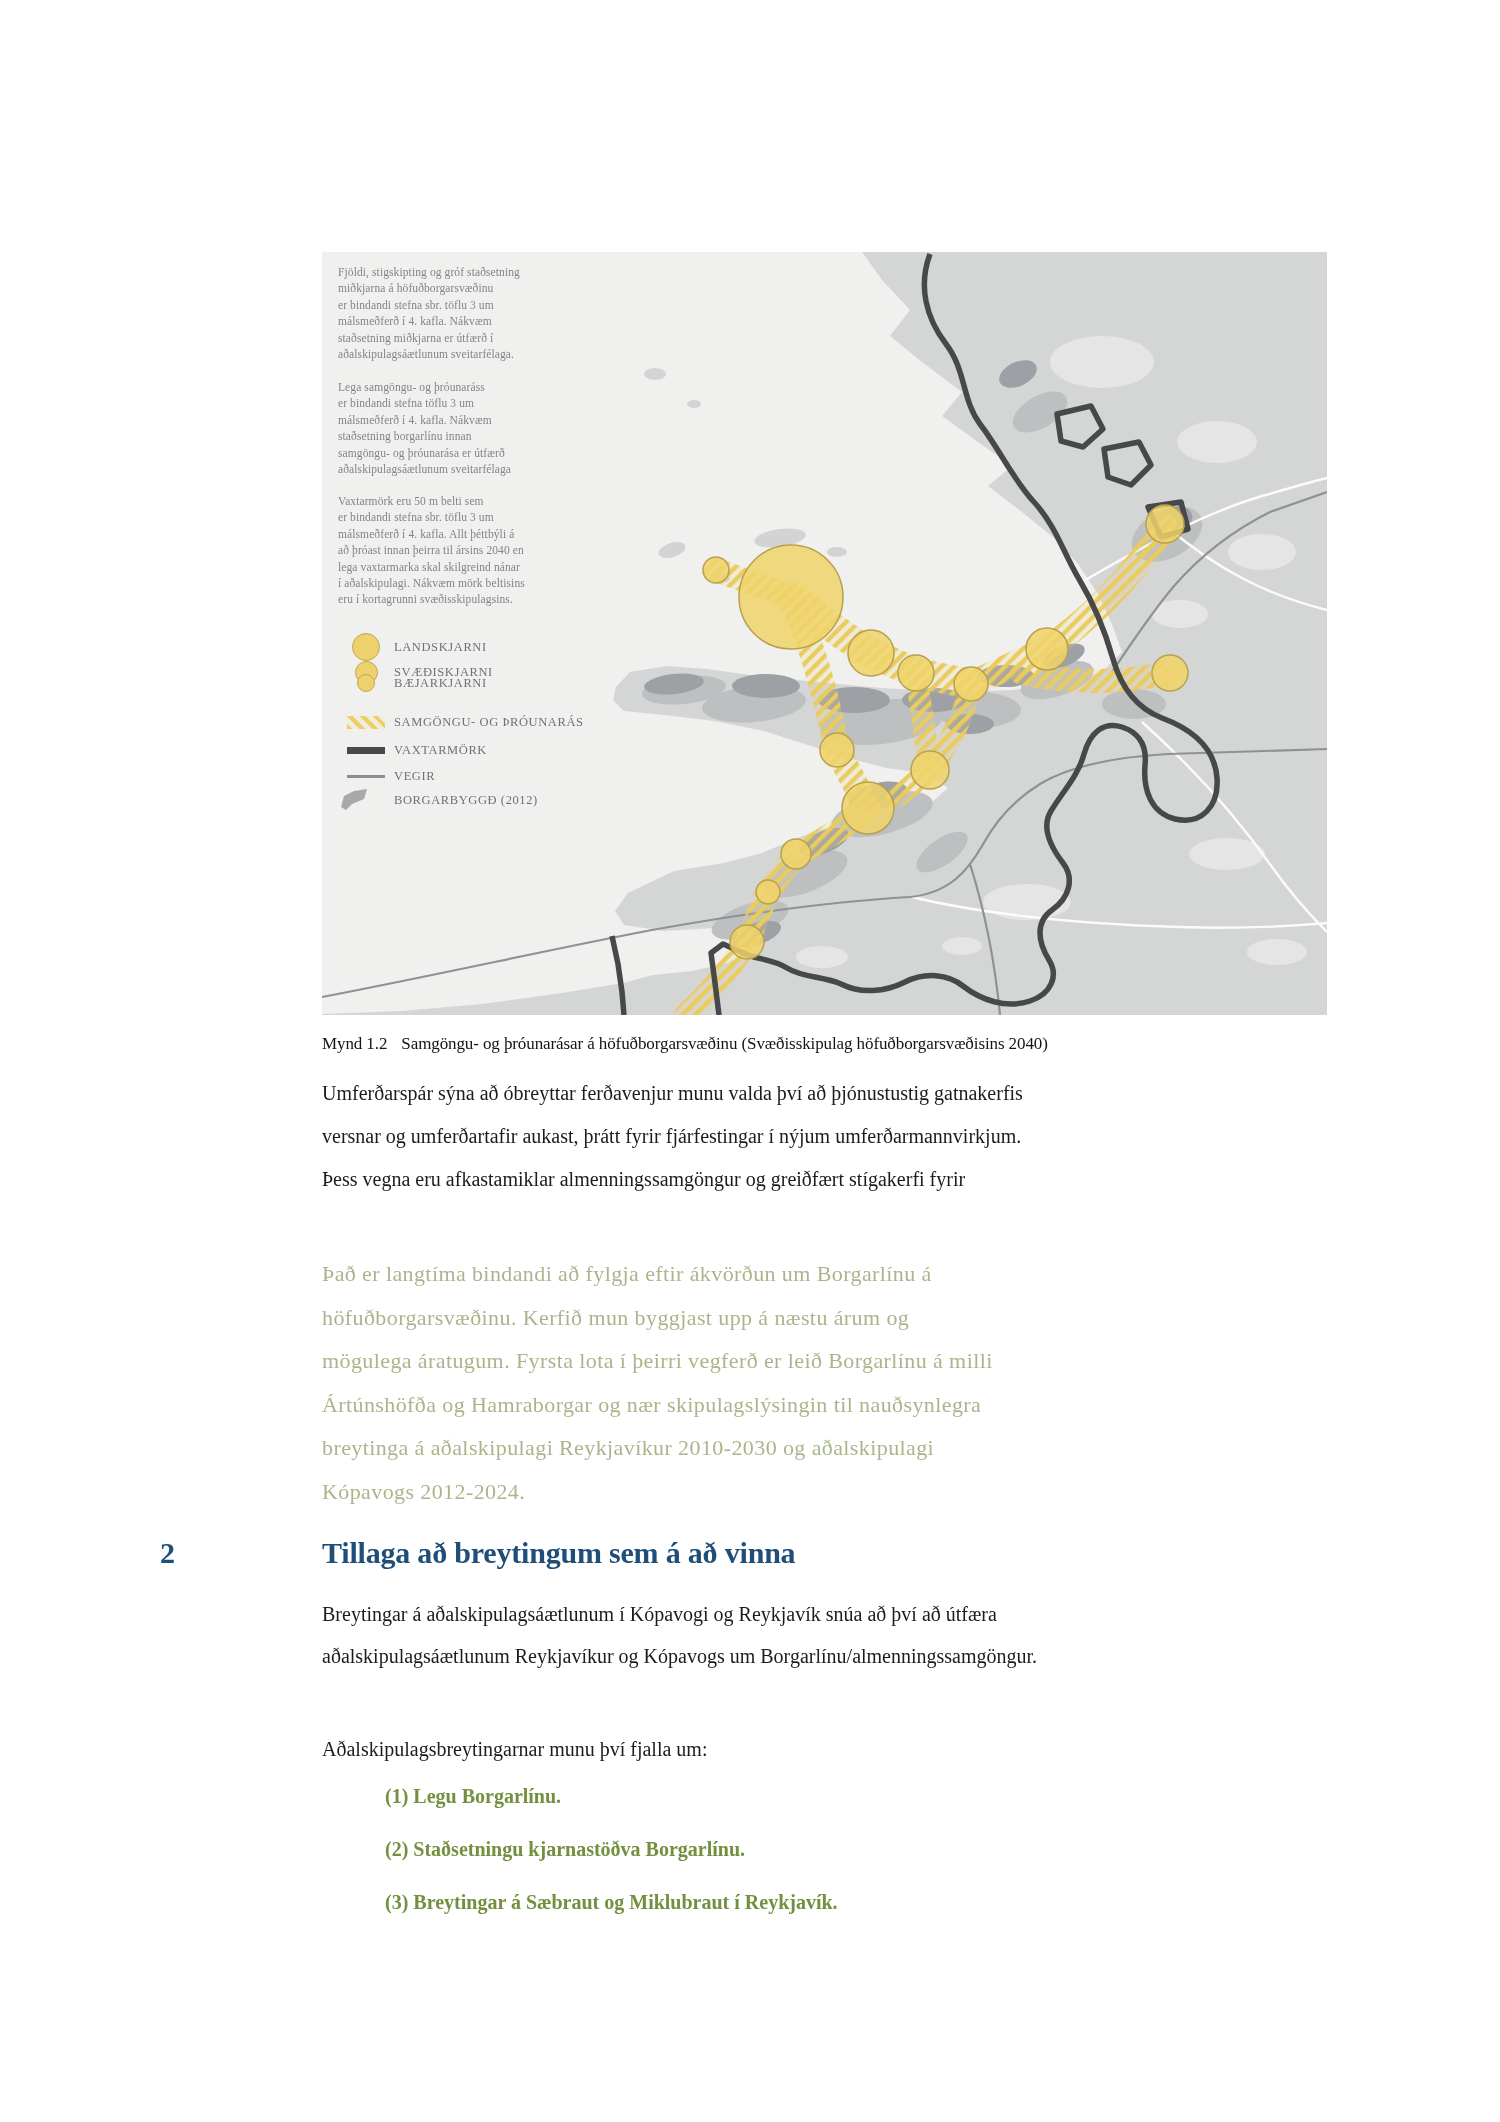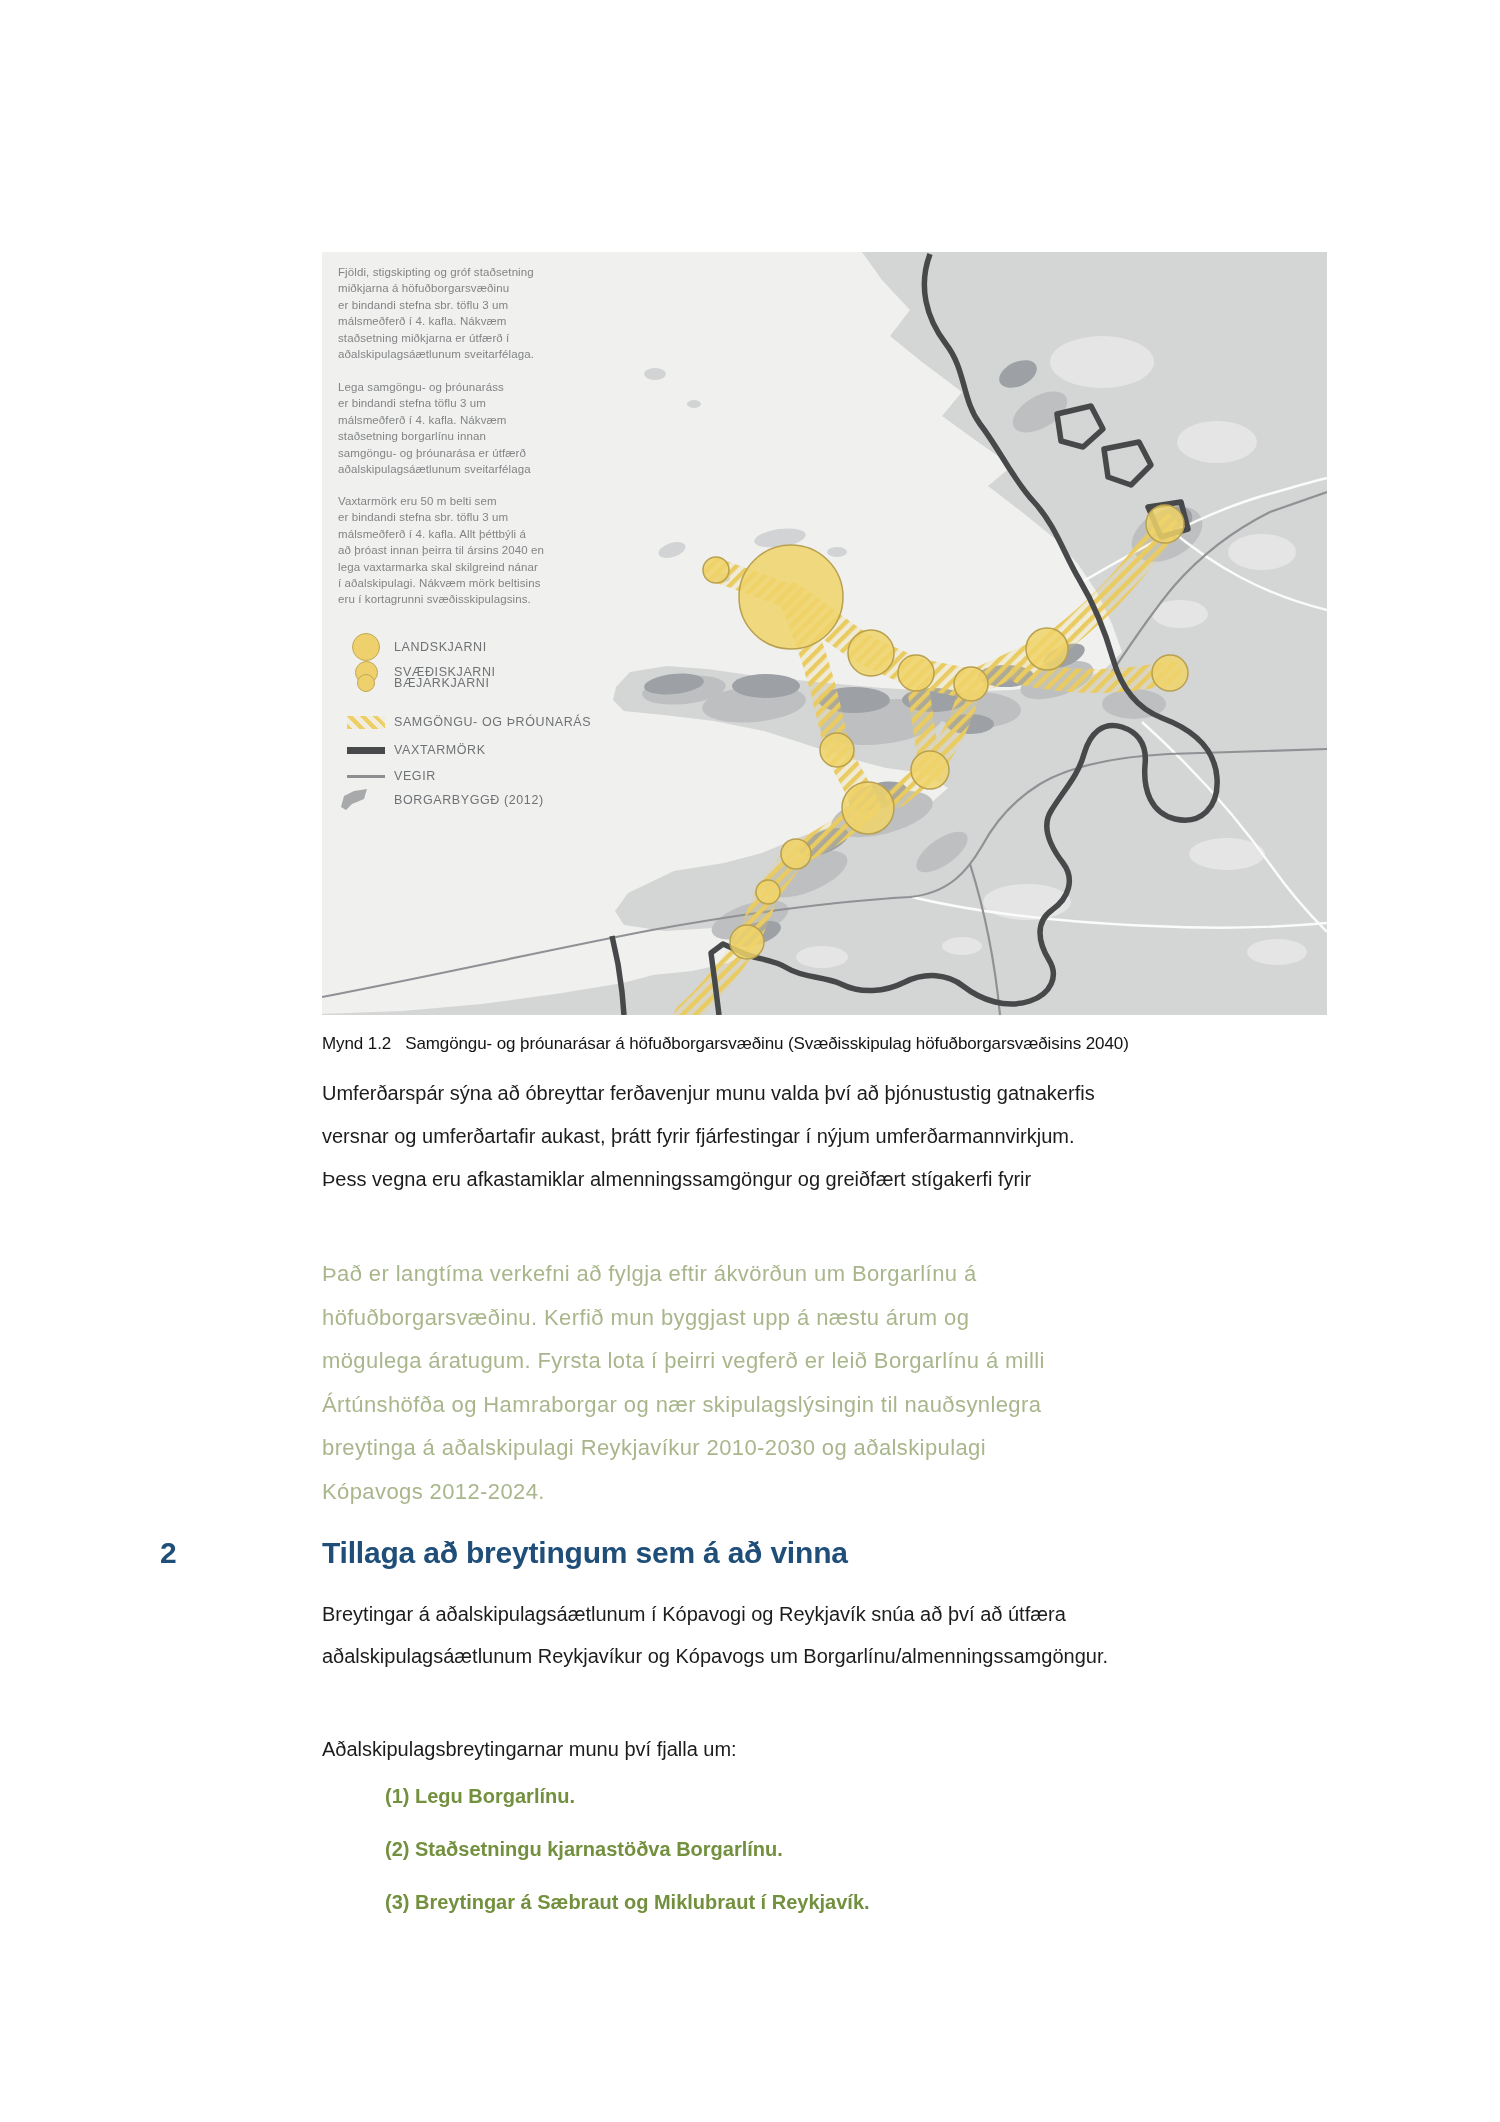--- a/index.html
+++ b/index.html
@@ -1,17 +1,17 @@
 <!DOCTYPE html>
 <html><head>
 <meta charset="utf-8">
 <style>
   html,body{margin:0;padding:0;background:#ffffff;}
   .page{position:relative;width:1386px;height:2122px;background:#ffffff;overflow:hidden;
-        font-family:Liberation Sans, sans-serif;color:#1b1b1b;padding-left:44px;}
+        font-family:Liberation Serif, serif;color:#1b1b1b;padding-left:44px;}
   
   .figure{position:absolute;left:322px;top:252px;width:1005px;height:763px;background:#f0f0ee;}
   .figure svg{position:absolute;left:0;top:0;}
   .map-note{position:absolute;left:16px;width:330px;font-size:11.5px;line-height:16.4px;
             color:#828486;letter-spacing:.1px;}
   .note-1{top:12px;} .note-2{top:127px;} .note-3{top:241px;}
   .legend{position:absolute;left:16px;top:378px;width:340px;}
   .legend-row{position:absolute;left:0;height:26px;display:flex;align-items:center;}
   .legend-sym{width:56px;display:flex;justify-content:center;align-items:center;flex:0 0 56px;}
   .legend-label{font-size:12.5px;letter-spacing:.6px;color:#6f7275;}
@@ -251,21 +251,21 @@
     <span class="cap-label">Mynd 1.2</span><span>Samgöngu- og þróunarásar á höfuðborgarsvæðinu (Svæðisskipulag höfuðborgarsvæðisins 2040)</span>
   </div>
 
   <div class="body-par par-1">
     <div>Umferðarspár sýna að óbreyttar ferðavenjur munu valda því að þjónustustig gatnakerfis</div>
     <div>versnar og umferðartafir aukast, þrátt fyrir fjárfestingar í nýjum umferðarmannvirkjum.</div>
     <div>Þess vegna eru afkastamiklar almenningssamgöngur og greiðfært stígakerfi fyrir</div>
   </div>
 
   <div class="body-par par-green">
-    <div>Það er langtíma verkefni að fylgja eftir ákvörðun um Borgarlínu á</div>
+    <div>Það er langtíma bindandi að fylgja eftir ákvörðun um Borgarlínu á</div>
     <div>höfuðborgarsvæðinu. Kerfið mun byggjast upp á næstu árum og</div>
     <div>mögulega áratugum. Fyrsta lota í þeirri vegferð er leið Borgarlínu á milli</div>
     <div>Ártúnshöfða og Hamraborgar og nær skipulagslýsingin til nauðsynlegra</div>
     <div>breytinga á aðalskipulagi Reykjavíkur 2010-2030 og aðalskipulagi</div>
     <div>Kópavogs 2012-2024.</div>
   </div>
 
   <div class="sec-num">2</div>
   <div class="sec-title">Tillaga að breytingum sem á að vinna</div>
 

